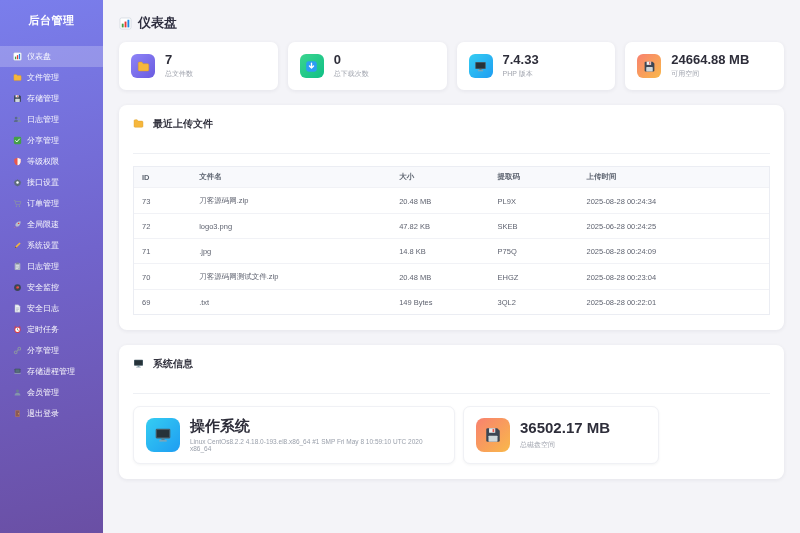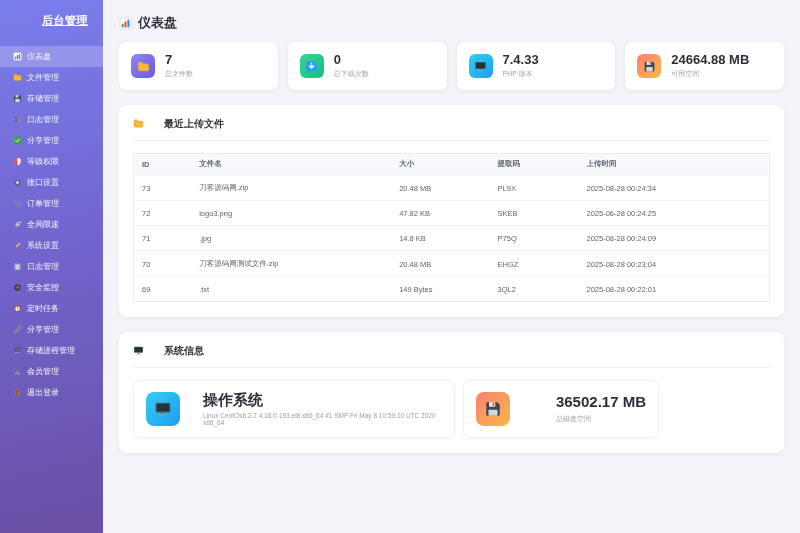--- a/index.html
+++ b/index.html
@@ -2,22 +2,22 @@
 <html><head>
 <meta charset="utf-8">
 <style>
   * { margin:0; padding:0; box-sizing:border-box; }
   html,body { width:800px; height:533px; overflow:hidden; }
   body { display:flex; font-family:"Liberation Sans","DejaVu Sans",sans-serif; background:#f4f4f8; color:#33333f; }
 
   
   .sidebar { flex:0 0 103px; width:103px; height:533px;
     background:linear-gradient(168deg,#7a7eec 0%,#7164cc 48%,#6a4fa4 100%); }
-  .sb-title { color:#fff; font-size:11px; font-weight:bold; text-align:right;
-    padding:13px 15px 11px; letter-spacing:.5px;text-decoration:underline; }
+  .sb-title { color:#fff; font-size:11px; font-weight:bold; text-align:center;
+    padding:13px 15px 11px; letter-spacing:.5px; }
   .sb-nav { margin-top:7px; display:flex; flex-direction:column; }
   .sb-item { display:flex; align-items:center; gap:5px; height:21px; padding-left:13px;
     font-size:8px; color:rgba(255,255,255,.95); cursor:pointer; white-space:nowrap; }
   .sb-item.active { background:rgba(255,255,255,.22); }
   .sb-ic { width:9px; height:9px; display:inline-flex; flex:0 0 9px; }
   .sb-ic svg { width:9px; height:9px; }
 
   
   .content { flex:1; padding:10px 16px; }
   .page-title { display:flex; align-items:center; gap:6px; font-size:13px; font-weight:bold;
@@ -34,33 +34,33 @@
   .tile.lg svg { width:18px; height:18px; }
   .tile.purple { background:linear-gradient(135deg,#8e84f7,#6a5be0); }
   .tile.green  { background:linear-gradient(135deg,#3bd58f,#0fbf85); }
   .tile.cyan   { background:linear-gradient(135deg,#35cdf2,#1e9df2); }
   .tile.orange { background:linear-gradient(135deg,#f8816f,#f9b84a); }
   .stat-text .v { font-size:13px; font-weight:bold; color:#2e2e3a; line-height:1.15; }
   .stat-text .l { font-size:7px; color:#a0a4ae; margin-top:2px; }
 
   .panel { background:#fff; border-radius:8px; box-shadow:0 1px 4px rgba(28,30,60,.07);
     margin-top:15px; padding:12px 14px 15px; }
-  .panel-title { display:flex; align-items:center; gap:20px; font-size:10px; font-weight:bold;
-    color:#33333f; padding-bottom:9px; border-bottom:1px solid #eef0f4; }
+  .panel-title { display:flex; align-items:center; gap:9px; font-size:10px; font-weight:bold;
+    color:#33333f; padding-bottom:22px; border-bottom:1px solid #eef0f4; }
   .panel-title svg { width:11px; height:11px; }
 
   table { width:100%; margin-top:12px; border:1px solid #ebedf3; border-radius:0;
     border-collapse:separate; border-spacing:0; overflow:hidden; font-size:7.5px; }
   thead th { background:#f8f9fc; color:#5d6470; text-align:left; font-weight:bold; padding:5px 8px; }
   tbody td { padding:8px 8px 7px; color:#5f6370; border-top:1px solid #f1f2f6; }
 
   .sys-cards { display:flex; gap:8px; margin-top:12px; }
   .card { background:#fff; border:1px solid #f0f1f5; border-radius:7px; height:58px;
-    box-shadow:0 1px 3px rgba(28,30,60,.05); padding:0 12px; display:flex; align-items:center; gap:23px; }
-  .os-card { width:322px; } .disk-card { width:196px;justify-content:space-between; }
+    box-shadow:0 1px 3px rgba(28,30,60,.05); padding:0 12px; display:flex; align-items:center; gap:10px; }
+  .os-card { width:322px; } .disk-card { width:196px; }
   .big-v { font-size:15px; font-weight:bold; color:#2e2e3a; line-height:1.1; }
   .sub { font-size:6.5px; color:#9aa0ab; margin-top:3px; }
   .sub2 { font-size:7px; color:#a0a4ae; margin-top:3px; }
 </style>
 </head>
 <body>
 
 <aside class="sidebar">
   <div class="sb-title">后台管理</div>
   <nav class="sb-nav">
@@ -173,20 +173,29 @@
       </div>
     <div class="sb-item">
         <span class="sb-ic">
           <svg viewBox="0 0 16 16">
             <circle cx="8" cy="8" r="6" fill="#3c4654"></circle>
             <circle cx="8" cy="8" r="2.4" fill="#e53935"></circle>
             <circle cx="9" cy="7" r=".8" fill="#fff"></circle>
           </svg>
         </span>
         <span>安全监控</span>
+      </div>
+    <div class="sb-item">
+        <span class="sb-ic">
+          <svg viewBox="0 0 16 16">
+            <path d="M3.5 1.5h6l3 3v10h-9z" fill="#eef1f5" stroke="#aab3bf" stroke-width=".8"></path>
+            <path d="M5.5 7h5M5.5 9.5h5M5.5 12h3.5" stroke="#99a3b0" stroke-width="1"></path>
+          </svg>
+        </span>
+        <span>安全日志</span>
       </div>
     <div class="sb-item">
         <span class="sb-ic">
           <svg viewBox="0 0 16 16">
             <circle cx="8" cy="8.5" r="5.5" fill="#e53935"></circle>
             <circle cx="8" cy="8.5" r="4" fill="#fff"></circle>
             <path d="M8 6v2.5l2 1.2" stroke="#37474f" stroke-width="1.1" fill="none"></path>
             <path d="M2.5 4L5 2M13.5 4L11 2" stroke="#e53935" stroke-width="1.4"></path>
           </svg>
         </span>

